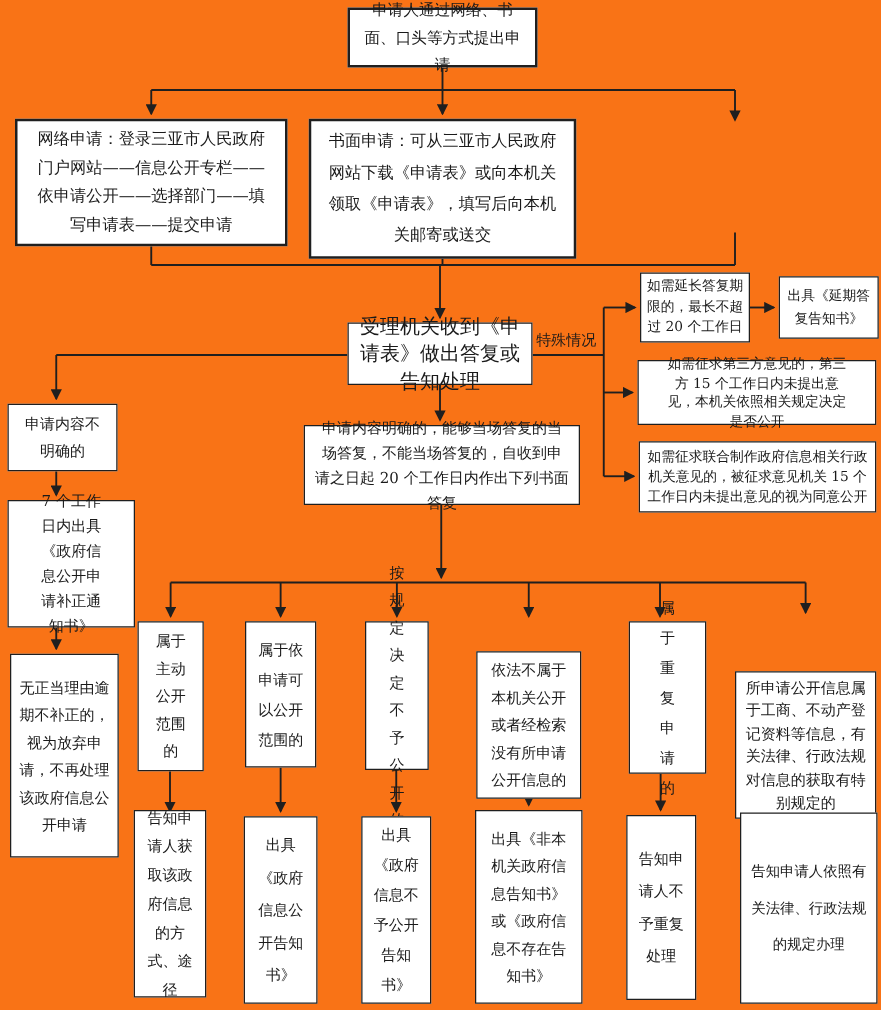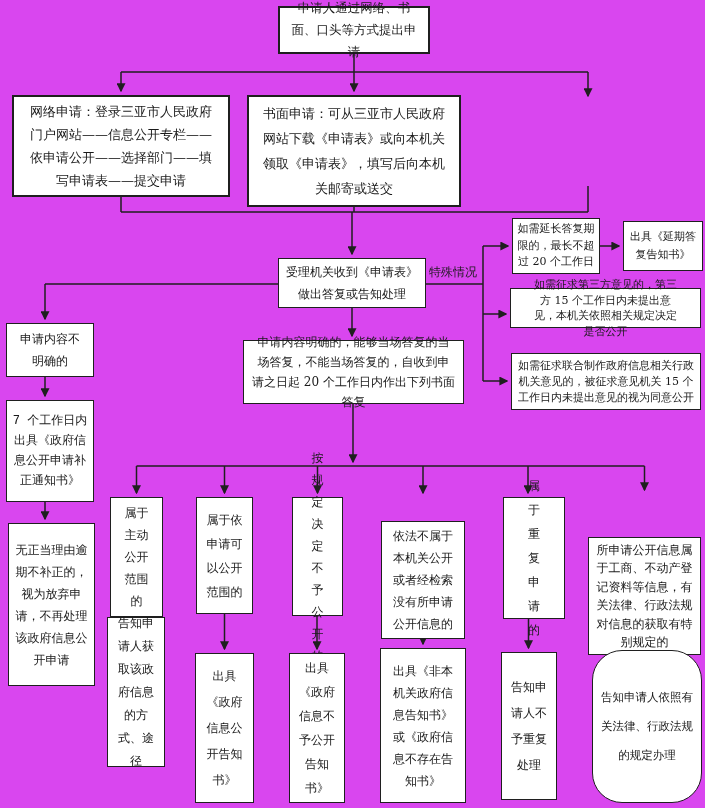--- a/index.html
+++ b/index.html
@@ -1,17 +1,17 @@
 <!DOCTYPE html>
 <html><head>
 <meta charset="utf-8">
 <style>
   html,body{margin:0;padding:0;background:#ffffff;}
   .canvas{
-    position:relative;width:705px;height:808px;background:#d946ef;
+    position:relative;width:705px;height:808px;background:#f97316;
     font-family:"DejaVu Serif","Liberation Serif",serif;color:#1a1a1a;overflow:hidden;
   }
   .wires{position:absolute;left:0;top:0;width:705px;height:808px;z-index:0;}
   .node{
     position:absolute;z-index:1;background:#ffffff;border:1.6px solid #1f1f1f;
     box-sizing:border-box;display:flex;align-items:center;justify-content:center;
     text-align:center;font-size:12px;line-height:21px;padding:3px 6px;
   }
   .thick{border-width:2px;}
   .edge-label{
@@ -62,41 +62,41 @@
       <path d="M528.5,612 V648" marker-end="url(#arr)"></path>
       <path d="M645,612 V646" marker-end="url(#arr)"></path>
     </g>
   </svg>
 
   <div class="node thick" style="left:278px;top:6px;width:152px;height:48px;font-size:12.5px;line-height:22px;">申请人通过网络、书面、口头等方式提出申请</div>
 
   <div class="node thick" style="left:12px;top:95px;width:218px;height:102px;font-size:13px;line-height:23px;padding:4px 10px;">网络申请：登录三亚市人民政府门户网站——信息公开专栏——依申请公开——选择部门——填写申请表——提交申请</div>
   <div class="node thick" style="left:247px;top:95px;width:214px;height:112px;font-size:13px;line-height:25px;padding:4px 9px;">书面申请：可从三亚市人民政府网站下载《申请表》或向本机关领取《申请表》，填写后向本机关邮寄或送交</div>
 
-  <div class="node" style="left:278px;top:258px;width:148px;height:50px;font-size:12px;line-height:22px;">受理机关收到《申请表》做出答复或告知处理</div>
+  <div class="node" style="left:278px;top:258px;width:148px;height:50px;font-size:16px;line-height:22px;">受理机关收到《申请表》做出答复或告知处理</div>
   <div class="edge-label" style="left:429px;top:263px;">特殊情况</div>
 
   <div class="node" style="left:512px;top:218px;width:88px;height:56px;font-size:11px;line-height:16.5px;padding:2px 4px;">如需延长答复期限的，最长不超过 20 个工作日</div>
   <div class="node" style="left:623px;top:221px;width:80px;height:50px;font-size:11px;line-height:18px;padding:2px 5px;">出具《延期答复告知书》</div>
-  <div class="node" style="left:510px;top:288px;width:191px;height:40px;font-size:11px;line-height:15.5px;padding:2px 22px;">如需征求第三方意见的，第三方 15 个工作日内未提出意见，本机关依照相关规定决定是否公开</div>
+  <div class="node" style="left:510px;top:288px;width:191px;height:52px;font-size:11px;line-height:15.5px;padding:2px 22px;">如需征求第三方意见的，第三方 15 个工作日内未提出意见，本机关依照相关规定决定是否公开</div>
   <div class="node" style="left:511px;top:353px;width:190px;height:57px;font-size:11px;line-height:16px;padding:2px 6px;">如需征求联合制作政府信息相关行政机关意见的，被征求意见机关 15 个工作日内未提出意见的视为同意公开</div>
 
   <div class="node" style="left:6px;top:323px;width:88px;height:54px;font-size:12px;line-height:22px;padding:2px 10px;">申请内容不明确的</div>
-  <div class="node" style="left:6px;top:400px;width:88px;height:102px;font-size:12px;line-height:20px;padding:2px 4px;font-family:Liberation Mono, monospace;">7 个工作日内出具《政府信息公开申请补正通知书》</div>
+  <div class="node" style="left:6px;top:400px;width:102px;height:102px;font-size:12px;line-height:20px;padding:2px 24px;">7 个工作日内出具《政府信息公开申请补正通知书》</div>
   <div class="node" style="left:8px;top:523px;width:87px;height:163px;font-size:12px;line-height:22px;padding:2px 6px;">无正当理由逾期不补正的，视为放弃申请，不再处理该政府信息公开申请</div>
 
   <div class="node" style="left:243px;top:340px;width:221px;height:64px;font-size:12px;line-height:20px;padding:2px 8px;">申请内容明确的，能够当场答复的当场答复，不能当场答复的，自收到申请之日起 20 个工作日内作出下列书面答复</div>
 
   <div class="node" style="left:110px;top:497px;width:53px;height:120px;line-height:22px;padding:2px 13px;">属于主动公开范围的</div>
   <div class="node" style="left:196px;top:497px;width:57px;height:117px;line-height:24px;padding:2px 8px;">属于依申请可以公开范围的</div>
   <div class="node" style="left:292px;top:497px;width:51px;height:119px;line-height:22px;padding:2px 13px;">按规定决定不予公开的</div>
   <div class="node" style="left:381px;top:497px;width:84px;height:118px;line-height:22px;padding:2px 8px;margin-top:24px;">依法不属于本机关公开或者经检索没有所申请公开信息的</div>
   <div class="node" style="left:503px;top:497px;width:50px;height:122px;line-height:24px;padding:2px 30px;">属于重复申请的</div>
   <div class="node" style="left:588px;top:494px;width:113px;height:118px;line-height:18.5px;padding:2px 7px;margin-top:43px;">所申请公开信息属于工商、不动产登记资料等信息，有关法律、行政法规对信息的获取有特别规定的</div>
 
-  <div class="node" style="left:107px;top:617px;width:58px;height:150px;line-height:23px;padding:2px 8px;">告知申请人获取该政府信息的方式、途径</div>
+  <div class="node" style="left:107px;top:648px;width:58px;height:150px;line-height:23px;padding:2px 8px;">告知申请人获取该政府信息的方式、途径</div>
   <div class="node" style="left:195px;top:653px;width:59px;height:150px;line-height:26px;padding:2px 8px;">出具《政府信息公开告知书》</div>
   <div class="node" style="left:289px;top:653px;width:56px;height:150px;line-height:24px;padding:2px 7px;">出具《政府信息不予公开告知书》</div>
   <div class="node" style="left:380px;top:648px;width:86px;height:155px;line-height:22px;padding:2px 12px;">出具《非本机关政府信息告知书》或《政府信息不存在告知书》</div>
   <div class="node" style="left:501px;top:652px;width:56px;height:148px;line-height:26px;padding:2px 7px;">告知申请人不予重复处理</div>
-  <div class="node" style="left:592px;top:650px;width:110px;height:153px;font-size:11.5px;line-height:29px;padding:2px 8px;border-radius:30px;">告知申请人依照有关法律、行政法规的规定办理</div>
+  <div class="node" style="left:592px;top:650px;width:110px;height:153px;font-size:11.5px;line-height:29px;padding:2px 8px;">告知申请人依照有关法律、行政法规的规定办理</div>
 
 </div>
 
 </body></html>

